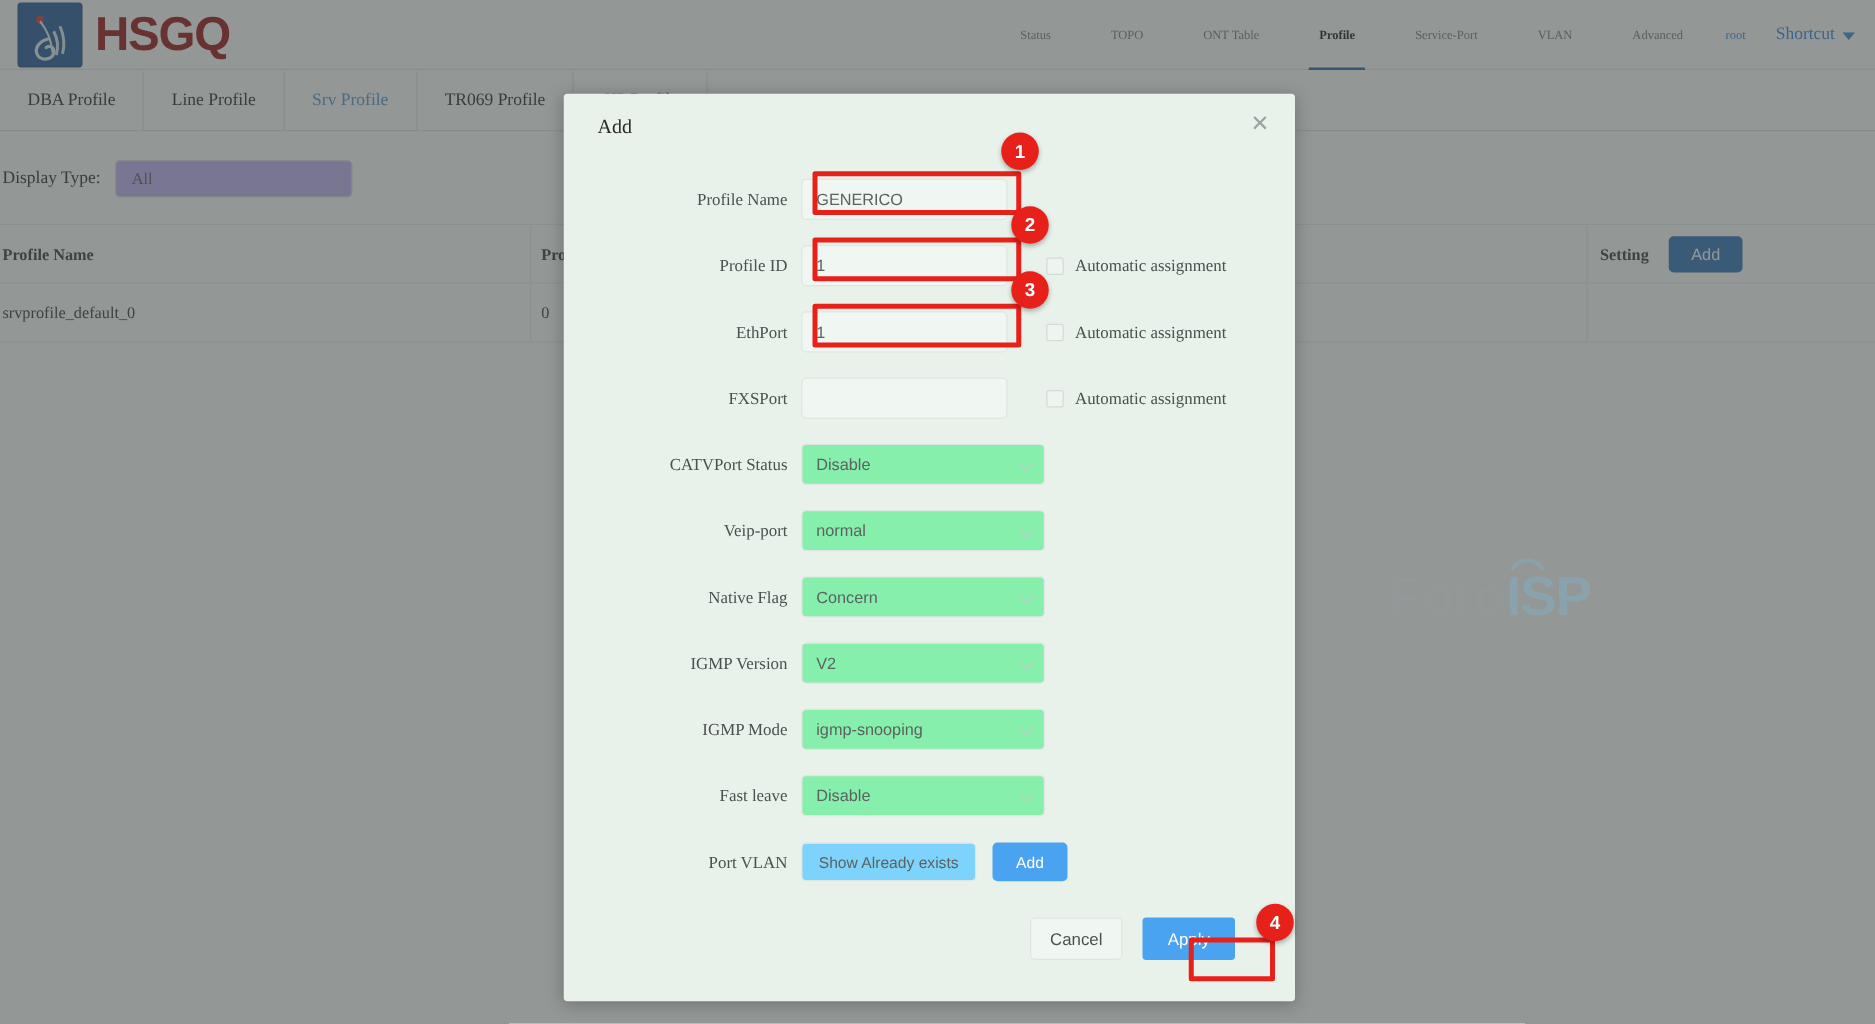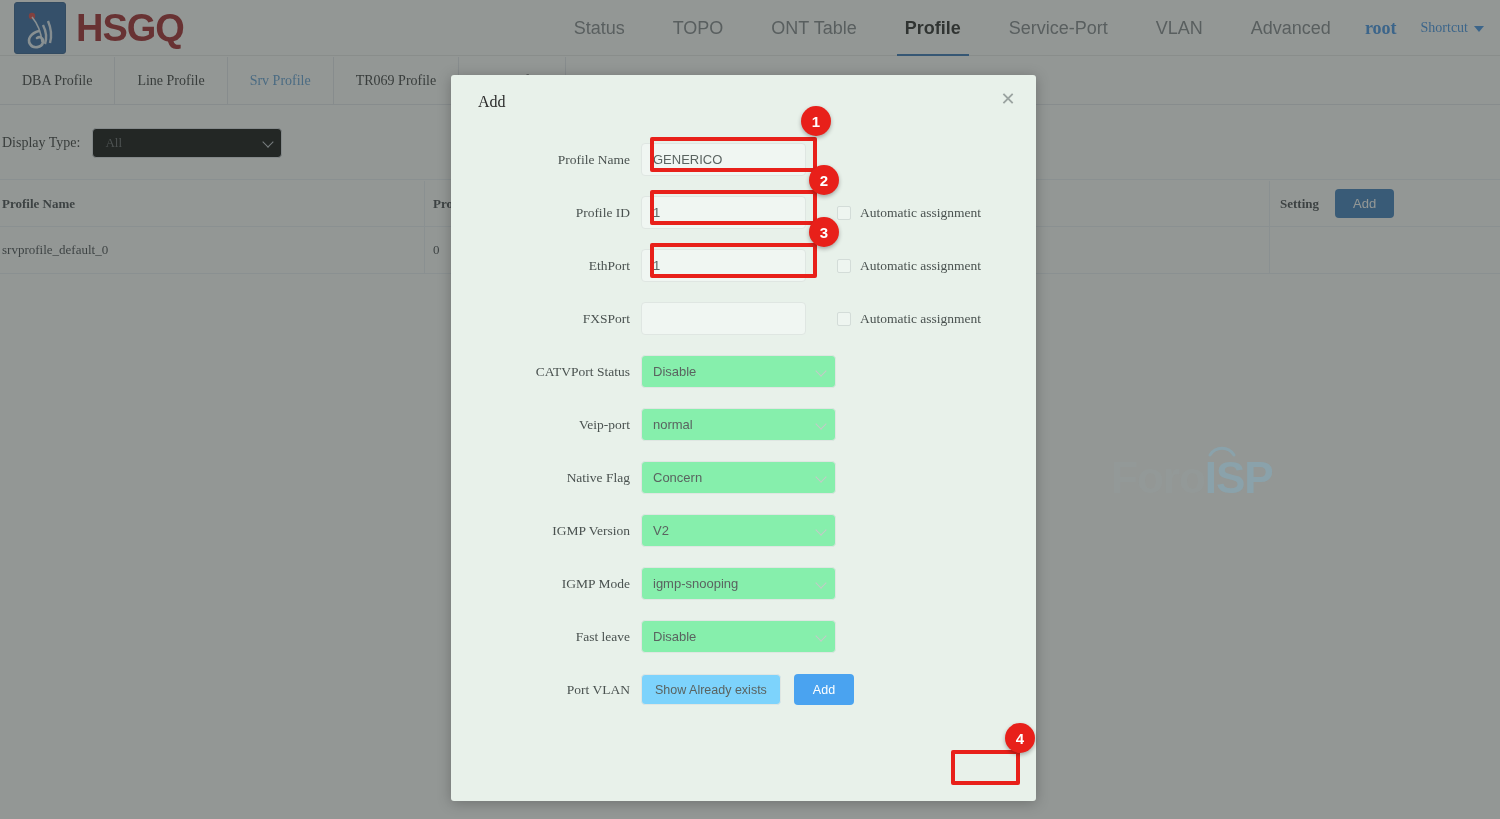--- a/index.html
+++ b/index.html
@@ -44,31 +44,31 @@
   }
 
   #topnav {
     position: absolute; right: 10px; top: 0; height: 56px;
     display: flex; align-items: center; gap: 0px;
   }
   .nav-item {
     position: relative;
     padding: 12px 24px; height: 56px;
     display: flex; align-items: center; justify-content: center;
-    font-size: 18px; color: #7b7f85;
-    font-family: Liberation Sans, sans-serif;
+    font-size: 10px; color: #7b7f85;
+    font-family: Liberation Serif, serif;
     cursor: pointer; white-space: nowrap;
   }
   .nav-item.active { color: #1f1f1f; font-weight: bold; }
   .nav-item.active::after {
     content: ""; position: absolute; left: 16px; right: 16px; bottom: 0;
     height: 2px; background: #2d6fb5;
   }
-  .nav-user { color: #3a8ee6; padding: 0 10px; font-size: 18px; height:56px;
-    display:flex; align-items:center; cursor:pointer;font-weight:bold;}
+  .nav-user { color: #3a8ee6; padding: 0 10px; font-size: 10px; height:56px;
+    display:flex; align-items:center; cursor:pointer;}
   .nav-shortcut { color: #3a8ee6; padding: 0 6px 0 14px; font-size: 14px; height:56px;
     display:flex; align-items:center; gap:6px; cursor:pointer;}
   .caret-down {
     width: 0; height: 0; border-left: 5px solid transparent;
     border-right: 5px solid transparent; border-top: 6px solid #3a8ee6;
     margin-top: 2px;
   }
 
   
   #subtabs {
@@ -88,21 +88,21 @@
   
   #filterbar {
     position: absolute; left: 0; top: 106px; width: 1500px; height: 74px;
     background: #fff; border-bottom: 1px solid #ebeef5;
     display: flex; align-items: center; padding-left: 2px;
   }
   .filter-label { font-size: 14px; color: #303133; margin-right: 12px; }
   .select-box {
     position: relative;
     height: 30px; border: 1px solid #dcdfe6; border-radius: 4px;
-    background: #000000; display: flex; align-items: center;
+    background: #c4b5fd; display: flex; align-items: center;
     padding: 0 26px 0 12px; font-size: 13px; color: #606266;
     cursor: pointer;
   }
   .select-box .chev {
     position: absolute; right: 9px; top: 50%;
     width: 8px; height: 8px; margin-top: -5px;
     border-right: 1.5px solid #c0c4cc; border-bottom: 1.5px solid #c0c4cc;
     transform: rotate(45deg);
   }
 
@@ -419,20 +419,24 @@
     </div>
 
     <div class="frow">
       <div class="flabel">Port VLAN</div>
       <button class="btn-ghost">Show Already exists</button>
       <button class="btn-add-sm">Add</button>
     </div>
 
   </div>
 
+  <div id="modal-footer">
+    <button class="btn-cancel">Cancel</button>
+    <button class="btn-apply">Apply</button>
+  </div>
 </div>
 
 <div class="anno-box" style="left:650px; top:137px; width:167px; height:35px;"></div>
 <div class="anno-badge" style="left:801px; top:106px;">1</div>
 
 <div class="anno-box" style="left:650px; top:190px; width:167px; height:35px;"></div>
 <div class="anno-badge" style="left:809px; top:165px;">2</div>
 
 <div class="anno-box" style="left:650px; top:243px; width:167px; height:35px;"></div>
 <div class="anno-badge" style="left:809px; top:217px;">3</div>

